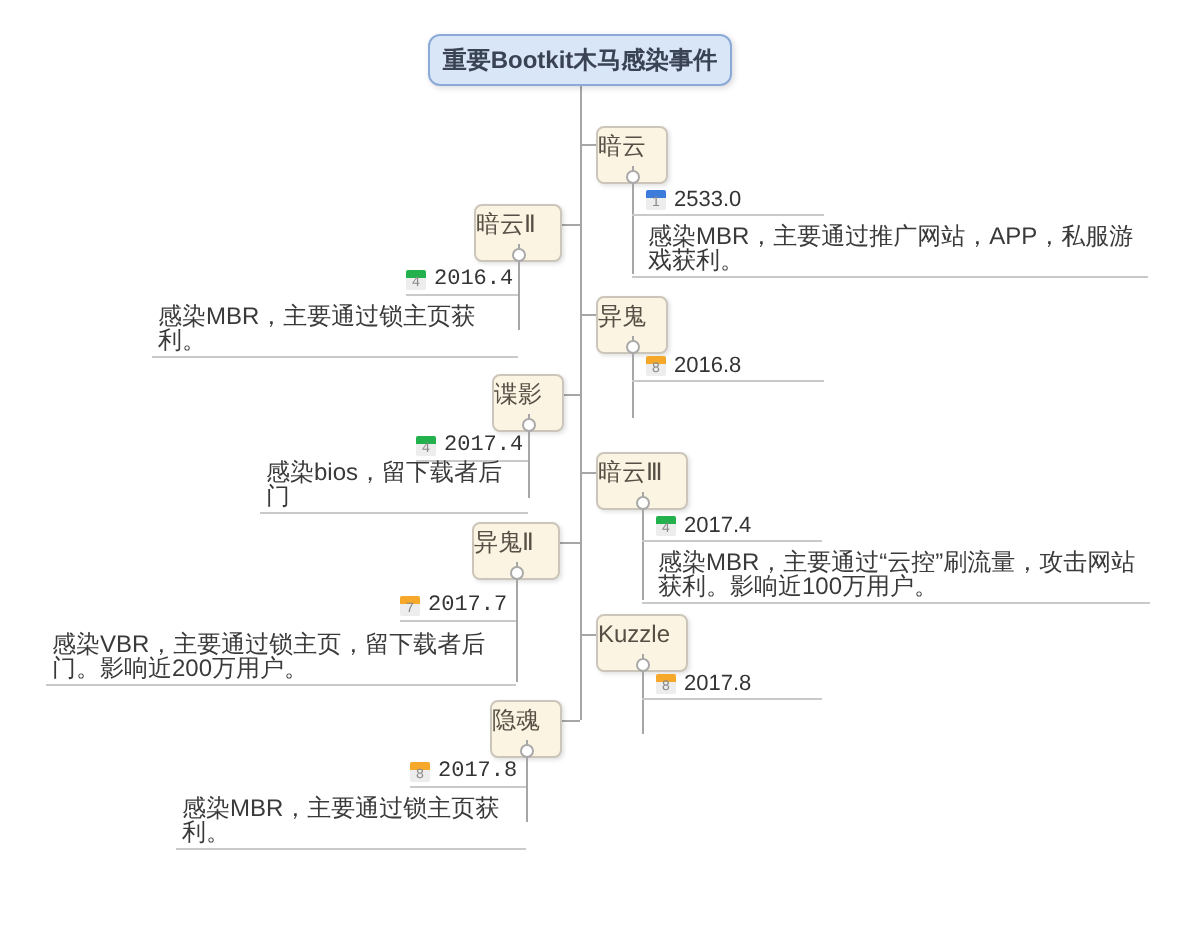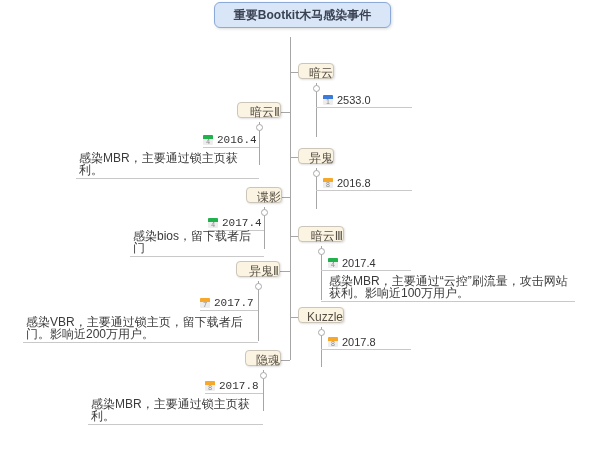--- a/index.html
+++ b/index.html
@@ -10,23 +10,23 @@
   .line{position:absolute;background:#a6a6a6;}
   .vline{width:1px;}
   .hline{height:1px;}
   .root{
     position:absolute;box-sizing:border-box;text-align:center;
     background:#d9e6f7;border:1px solid #8caad8;border-radius:6px;
     font-size:12px;font-weight:bold;color:#3a4354;line-height:24px;
     box-shadow:1px 1px 3px rgba(0,0,0,0.15);
   }
   .topic{
-    position:absolute;box-sizing:border-box;text-align:right;
+    position:absolute;box-sizing:border-box;text-align:left;
     background:#fcf4e2;border:1px solid #ccc6ba;border-radius:4px;
-    font-size:12px;color:#554f45;line-height:18px;height:16px;
+    font-size:12px;color:#554f45;line-height:18px;height:29px;
     box-shadow:1px 1px 2px rgba(0,0,0,0.12);
   }
   .handle{
     position:absolute;width:5px;height:5px;border-radius:50%;
     background:#ffffff;border:1px solid #a9a9a9;box-sizing:content-box;
   }
   .row{
     position:absolute;display:flex;align-items:center;gap:4px;
     height:15px;box-sizing:border-box;border-bottom:1px solid #c9c9c9;
     font-size:11px;color:#343434;
@@ -52,32 +52,33 @@
   <div class="line vline" style="left:290px;top:37px;height:323px"></div>
   <div class="line hline" style="left:290px;top:72px;width:8px"></div>
   <div class="line hline" style="left:281px;top:112px;width:9px"></div>
   <div class="line hline" style="left:290px;top:157px;width:8px"></div>
   <div class="line hline" style="left:282px;top:197px;width:8px"></div>
   <div class="line hline" style="left:290px;top:236px;width:8px"></div>
   <div class="line hline" style="left:280px;top:271px;width:10px"></div>
   <div class="line hline" style="left:290px;top:317px;width:8px"></div>
   <div class="line hline" style="left:281px;top:360px;width:9px"></div>
 
-  <div class="root" style="left:214px;top:2px;width:177px;height:26px">重要Bootkit木马感染事件</div>
+  <div class="root" style="left:214px;top:17px;width:152px;height:26px">重要Bootkit木马感染事件</div>
 
   <div class="topic" style="left:298px;top:63px;width:36px">暗云</div>
   <div class="line vline" style="left:316px;top:83px;height:54px"></div>
   <div class="handle" style="left:313px;top:85px"></div>
   <div class="row r" style="left:316px;top:93px;width:96px">
     <span class="cal">
         <i class="cal-top" style="background: rgb(60, 123, 217);"></i>
         <i class="cal-num">1</i>
       </span>
     <span>2533.0</span>
   </div>
+  <div class="desc r" style="left:316px;top:111px;width:258px">感染MBR，主要通过推广网站，APP，私服游戏获利。</div>
 
   <div class="topic" style="left:237px;top:102px;width:44px">暗云Ⅱ</div>
   <div class="line vline" style="left:259px;top:122px;height:43px"></div>
   <div class="handle" style="left:256px;top:124px"></div>
   <div class="row l" style="left:203px;top:133px;width:56px">
     <span class="cal">
         <i class="cal-top" style="background: rgb(34, 177, 76);"></i>
         <i class="cal-num">4</i>
       </span>
     <span>2016.4</span>

